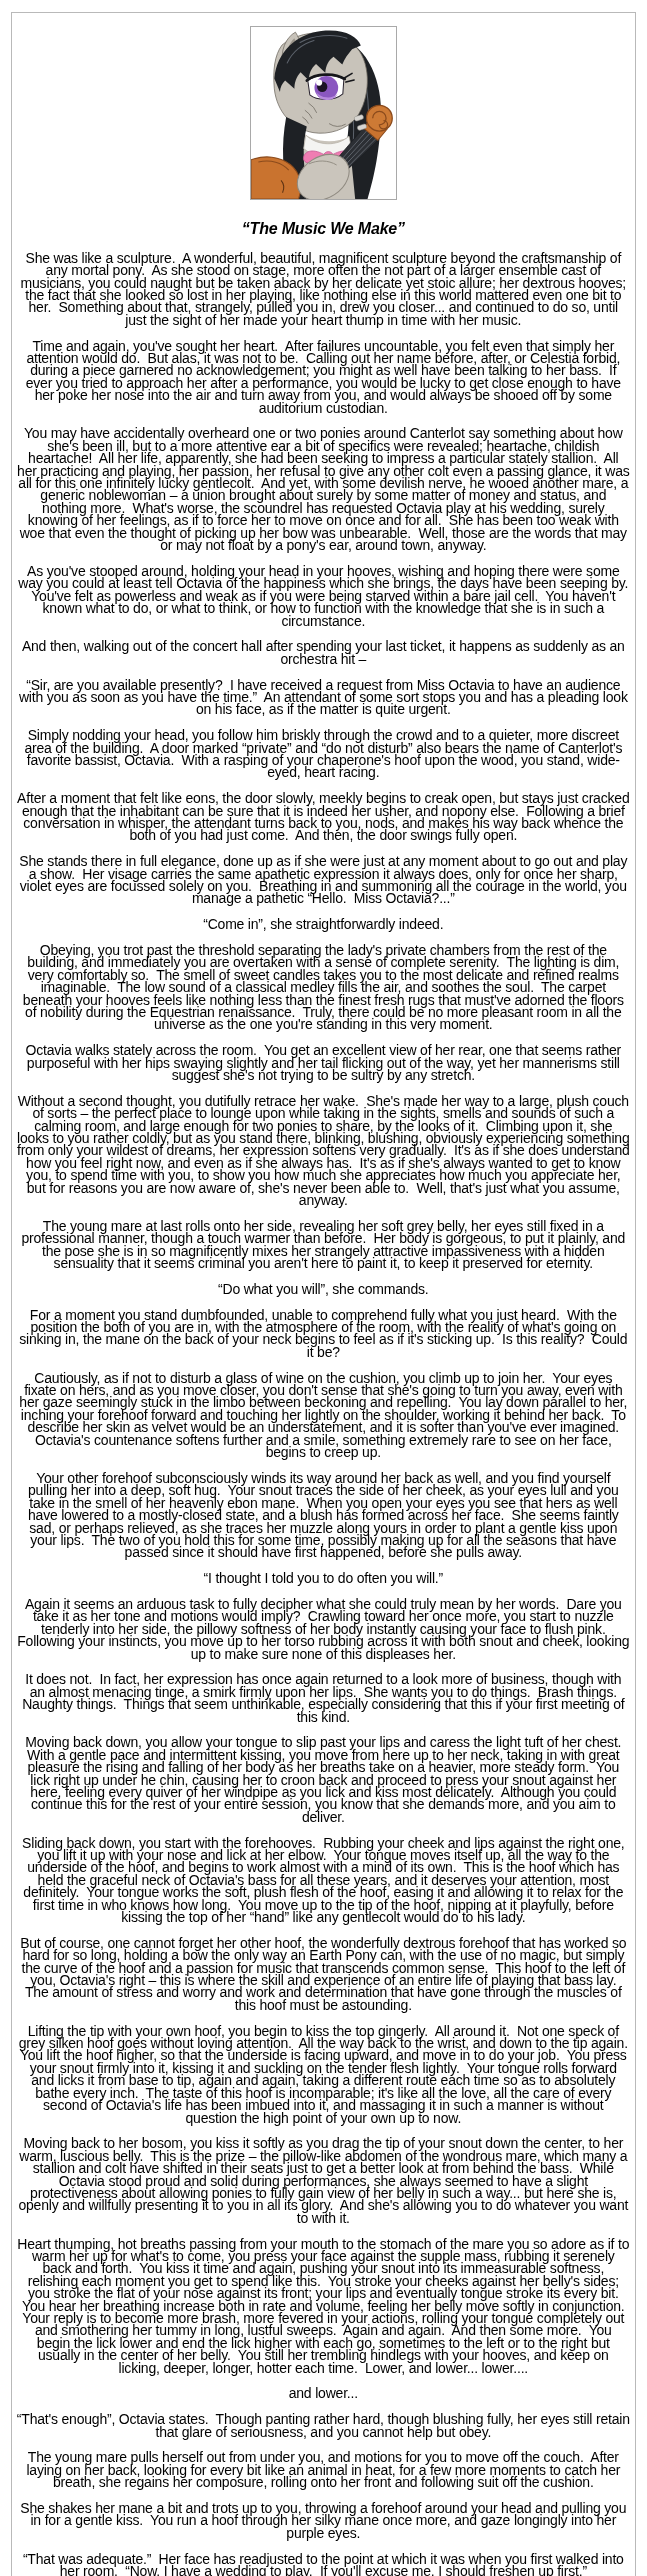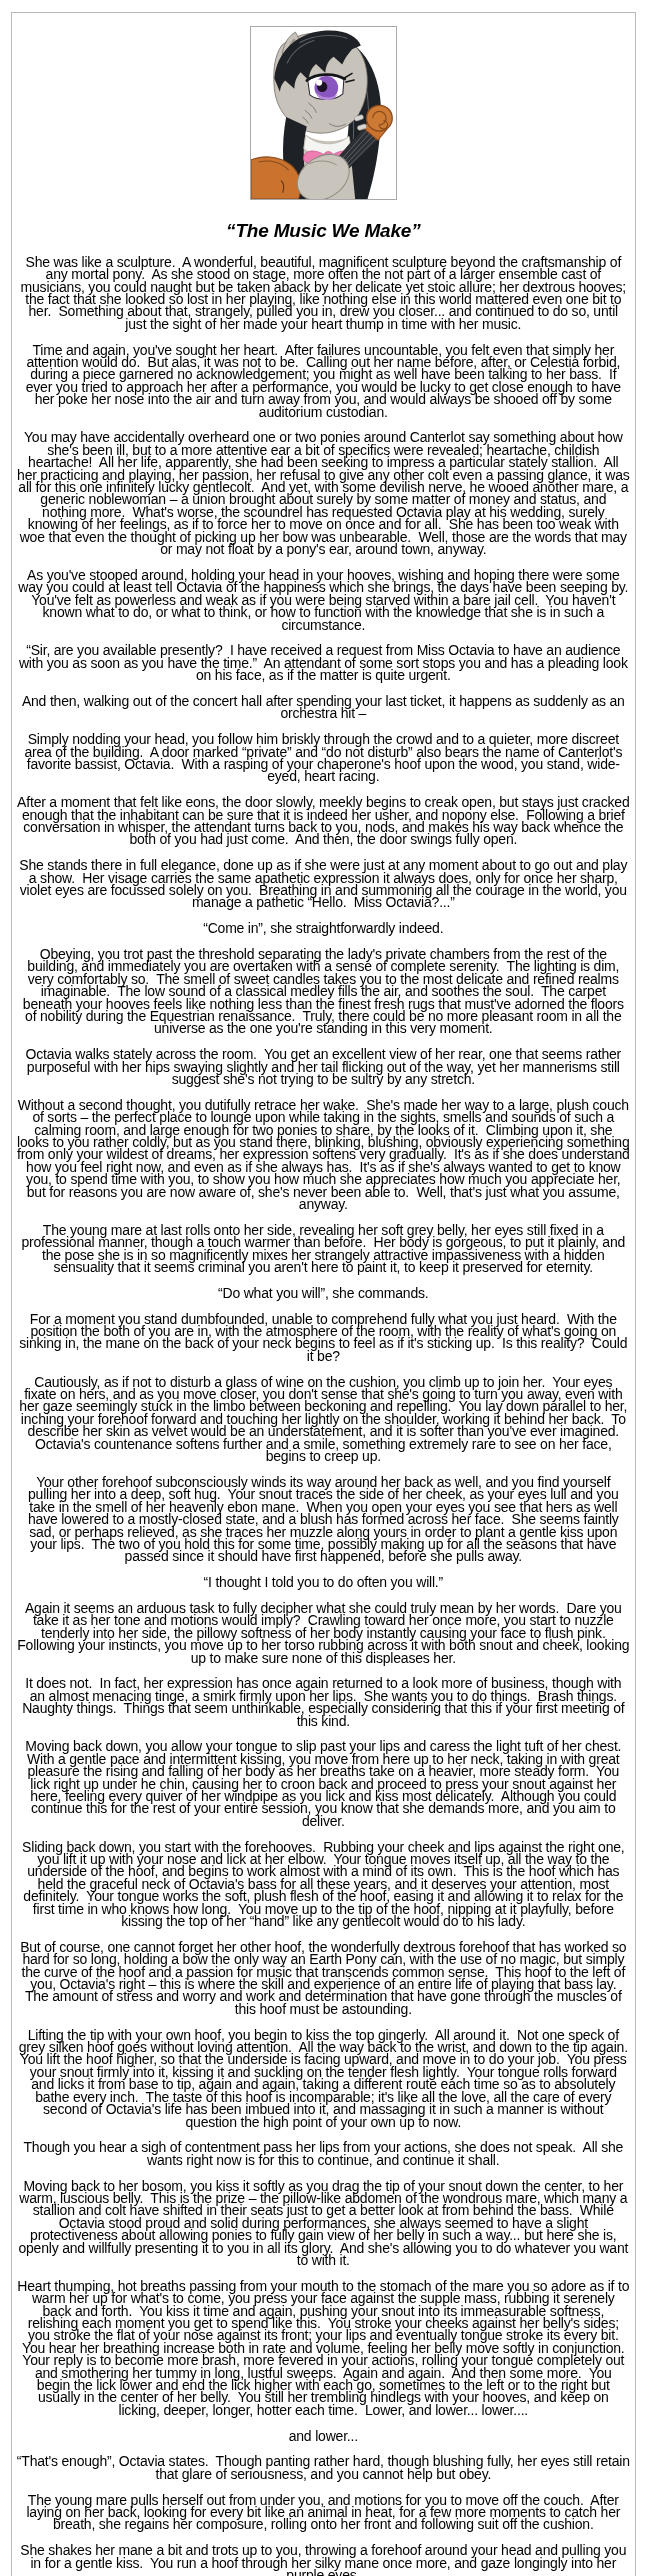--- a/index.html
+++ b/index.html
@@ -12,21 +12,21 @@
     border:1px solid #b9b9b9; box-sizing:border-box; background:#fff;
     overflow:hidden;
   }
   .artwork-frame {
     width:145px; height:172px; margin:12.4px auto 0 auto;
     border:0.5px solid #a9a9a9; background:#fff; overflow:hidden;
   }
   .artwork-frame svg { display:block; }
   .story-title {
     margin:20.6px 0 0 0; text-align:center;
-    font-size:19px; font-weight:bold; font-style:italic; letter-spacing:-0.2px;
+    font-size:16px; font-weight:bold; font-style:italic; letter-spacing:-0.2px;
   }
   .story-body { margin:11.3px auto 0 auto; width:613px; }
   .story-paragraph {
     margin:13.4px 0; text-align:center;
     font-size:14px; line-height:12.4px; letter-spacing:-0.2px;
     white-space:pre-wrap;
   }
   
   .coat   { fill:#c8c3ba; stroke:#6f6a60; stroke-width:1.5; }
   .mane   { fill:#1e2125; }
@@ -106,42 +106,41 @@
     </svg>
   </div>
 
   <h1 class="story-title">“The Music We Make”</h1>
 
   <div class="story-body">
       <p class="story-paragraph">She was like a sculpture.  A wonderful, beautiful, magnificent sculpture beyond the craftsmanship of any mortal pony.  As she stood on stage, more often the not part of a larger ensemble cast of musicians, you could naught but be taken aback by her delicate yet stoic allure; her dextrous hooves; the fact that she looked so lost in her playing, like nothing else in this world mattered even one bit to her.  Something about that, strangely, pulled you in, drew you closer... and continued to do so, until just the sight of her made your heart thump in time with her music.</p>
       <p class="story-paragraph">Time and again, you've sought her heart.  After failures uncountable, you felt even that simply her attention would do.  But alas, it was not to be.  Calling out her name before, after, or Celestia forbid, during a piece garnered no acknowledgement; you might as well have been talking to her bass.  If ever you tried to approach her after a performance, you would be lucky to get close enough to have her poke her nose into the air and turn away from you, and would always be shooed off by some auditorium custodian.</p>
       <p class="story-paragraph">You may have accidentally overheard one or two ponies around Canterlot say something about how she's been ill, but to a more attentive ear a bit of specifics were revealed; heartache, childish heartache!  All her life, apparently, she had been seeking to impress a particular stately stallion.  All her practicing and playing, her passion, her refusal to give any other colt even a passing glance, it was all for this one infinitely lucky gentlecolt.  And yet, with some devilish nerve, he wooed another mare, a generic noblewoman – a union brought about surely by some matter of money and status, and nothing more.  What's worse, the scoundrel has requested Octavia play at his wedding, surely knowing of her feelings, as if to force her to move on once and for all.  She has been too weak with woe that even the thought of picking up her bow was unbearable.  Well, those are the words that may or may not float by a pony's ear, around town, anyway.</p>
       <p class="story-paragraph">As you've stooped around, holding your head in your hooves, wishing and hoping there were some way you could at least tell Octavia of the happiness which she brings, the days have been seeping by.  You've felt as powerless and weak as if you were being starved within a bare jail cell.  You haven't known what to do, or what to think, or how to function with the knowledge that she is in such a circumstance.</p>
+      <p class="story-paragraph">And then, walking out of the concert hall after spending your last ticket, it happens as suddenly as an orchestra hit –</p>
       <p class="story-paragraph">“Sir, are you available presently?  I have received a request from Miss Octavia to have an audience with you as soon as you have the time.”  An attendant of some sort stops you and has a pleading look on his face, as if the matter is quite urgent.</p>
-      <p class="story-paragraph">And then, walking out of the concert hall after spending your last ticket, it happens as suddenly as an orchestra hit –</p>
       <p class="story-paragraph">Simply nodding your head, you follow him briskly through the crowd and to a quieter, more discreet area of the building.  A door marked “private” and “do not disturb” also bears the name of Canterlot's favorite bassist, Octavia.  With a rasping of your chaperone's hoof upon the wood, you stand, wide-eyed, heart racing.</p>
       <p class="story-paragraph">After a moment that felt like eons, the door slowly, meekly begins to creak open, but stays just cracked enough that the inhabitant can be sure that it is indeed her usher, and nopony else.  Following a brief conversation in whisper, the attendant turns back to you, nods, and makes his way back whence the both of you had just come.  And then, the door swings fully open.</p>
       <p class="story-paragraph">She stands there in full elegance, done up as if she were just at any moment about to go out and play a show.  Her visage carries the same apathetic expression it always does, only for once her sharp, violet eyes are focussed solely on you.  Breathing in and summoning all the courage in the world, you manage a pathetic “Hello.  Miss Octavia?...”</p>
       <p class="story-paragraph">“Come in”, she straightforwardly indeed.</p>
       <p class="story-paragraph">Obeying, you trot past the threshold separating the lady's private chambers from the rest of the building, and immediately you are overtaken with a sense of complete serenity.  The lighting is dim, very comfortably so.  The smell of sweet candles takes you to the most delicate and refined realms imaginable.  The low sound of a classical medley fills the air, and soothes the soul.  The carpet beneath your hooves feels like nothing less than the finest fresh rugs that must've adorned the floors of nobility during the Equestrian renaissance.  Truly, there could be no more pleasant room in all the universe as the one you're standing in this very moment.</p>
       <p class="story-paragraph">Octavia walks stately across the room.  You get an excellent view of her rear, one that seems rather purposeful with her hips swaying slightly and her tail flicking out of the way, yet her mannerisms still suggest she's not trying to be sultry by any stretch.</p>
       <p class="story-paragraph">Without a second thought, you dutifully retrace her wake.  She's made her way to a large, plush couch of sorts – the perfect place to lounge upon while taking in the sights, smells and sounds of such a calming room, and large enough for two ponies to share, by the looks of it.  Climbing upon it, she looks to you rather coldly, but as you stand there, blinking, blushing, obviously experiencing something from only your wildest of dreams, her expression softens very gradually.  It's as if she does understand how you feel right now, and even as if she always has.  It's as if she's always wanted to get to know you, to spend time with you, to show you how much she appreciates how much you appreciate her, but for reasons you are now aware of, she's never been able to.  Well, that's just what you assume, anyway.</p>
       <p class="story-paragraph">The young mare at last rolls onto her side, revealing her soft grey belly, her eyes still fixed in a professional manner, though a touch warmer than before.  Her body is gorgeous, to put it plainly, and the pose she is in so magnificently mixes her strangely attractive impassiveness with a hidden sensuality that it seems criminal you aren't here to paint it, to keep it preserved for eternity.</p>
       <p class="story-paragraph">“Do what you will”, she commands.</p>
       <p class="story-paragraph">For a moment you stand dumbfounded, unable to comprehend fully what you just heard.  With the position the both of you are in, with the atmosphere of the room, with the reality of what's going on sinking in, the mane on the back of your neck begins to feel as if it's sticking up.  Is this reality?  Could it be?</p>
       <p class="story-paragraph">Cautiously, as if not to disturb a glass of wine on the cushion, you climb up to join her.  Your eyes fixate on hers, and as you move closer, you don't sense that she's going to turn you away, even with her gaze seemingly stuck in the limbo between beckoning and repelling.  You lay down parallel to her, inching your forehoof forward and touching her lightly on the shoulder, working it behind her back.  To describe her skin as velvet would be an understatement, and it is softer than you've ever imagined.  Octavia's countenance softens further and a smile, something extremely rare to see on her face, begins to creep up.</p>
       <p class="story-paragraph">Your other forehoof subconsciously winds its way around her back as well, and you find yourself pulling her into a deep, soft hug.  Your snout traces the side of her cheek, as your eyes lull and you take in the smell of her heavenly ebon mane.  When you open your eyes you see that hers as well have lowered to a mostly-closed state, and a blush has formed across her face.  She seems faintly sad, or perhaps relieved, as she traces her muzzle along yours in order to plant a gentle kiss upon your lips.  The two of you hold this for some time, possibly making up for all the seasons that have passed since it should have first happened, before she pulls away.</p>
       <p class="story-paragraph">“I thought I told you to do often you will.”</p>
       <p class="story-paragraph">Again it seems an arduous task to fully decipher what she could truly mean by her words.  Dare you take it as her tone and motions would imply?  Crawling toward her once more, you start to nuzzle tenderly into her side, the pillowy softness of her body instantly causing your face to flush pink.  Following your instincts, you move up to her torso rubbing across it with both snout and cheek, looking up to make sure none of this displeases her.</p>
       <p class="story-paragraph">It does not.  In fact, her expression has once again returned to a look more of business, though with an almost menacing tinge, a smirk firmly upon her lips.  She wants you to do things.  Brash things.  Naughty things.  Things that seem unthinkable, especially considering that this if your first meeting of this kind.</p>
       <p class="story-paragraph">Moving back down, you allow your tongue to slip past your lips and caress the light tuft of her chest.  With a gentle pace and intermittent kissing, you move from here up to her neck, taking in with great pleasure the rising and falling of her body as her breaths take on a heavier, more steady form.  You lick right up under he chin, causing her to croon back and proceed to press your snout against her here, feeling every quiver of her windpipe as you lick and kiss most delicately.  Although you could continue this for the rest of your entire session, you know that she demands more, and you aim to deliver.</p>
       <p class="story-paragraph">Sliding back down, you start with the forehooves.  Rubbing your cheek and lips against the right one, you lift it up with your nose and lick at her elbow.  Your tongue moves itself up, all the way to the underside of the hoof, and begins to work almost with a mind of its own.  This is the hoof which has held the graceful neck of Octavia's bass for all these years, and it deserves your attention, most definitely.  Your tongue works the soft, plush flesh of the hoof, easing it and allowing it to relax for the first time in who knows how long.  You move up to the tip of the hoof, nipping at it playfully, before kissing the top of her “hand” like any gentlecolt would do to his lady.</p>
       <p class="story-paragraph">But of course, one cannot forget her other hoof, the wonderfully dextrous forehoof that has worked so hard for so long, holding a bow the only way an Earth Pony can, with the use of no magic, but simply the curve of the hoof and a passion for music that transcends common sense.  This hoof to the left of you, Octavia's right – this is where the skill and experience of an entire life of playing that bass lay.  The amount of stress and worry and work and determination that have gone through the muscles of this hoof must be astounding.</p>
       <p class="story-paragraph">Lifting the tip with your own hoof, you begin to kiss the top gingerly.  All around it.  Not one speck of grey silken hoof goes without loving attention.  All the way back to the wrist, and down to the tip again.  You lift the hoof higher, so that the underside is facing upward, and move in to do your job.  You press your snout firmly into it, kissing it and suckling on the tender flesh lightly.  Your tongue rolls forward and licks it from base to tip, again and again, taking a different route each time so as to absolutely bathe every inch.  The taste of this hoof is incomparable; it's like all the love, all the care of every second of Octavia's life has been imbued into it, and massaging it in such a manner is without question the high point of your own up to now.</p>
-      <p class="story-paragraph">Though you hear a sigh of contentment pass her lips from your actions, she does not speak.  All she wants right now is for this to continue, and continue it shall.</p>
       <p class="story-paragraph">Moving back to her bosom, you kiss it softly as you drag the tip of your snout down the center, to her warm, luscious belly.  This is the prize – the pillow-like abdomen of the wondrous mare, which many a stallion and colt have shifted in their seats just to get a better look at from behind the bass.  While Octavia stood proud and solid during performances, she always seemed to have a slight protectiveness about allowing ponies to fully gain view of her belly in such a way... but here she is, openly and willfully presenting it to you in all its glory.  And she's allowing you to do whatever you want to with it.</p>
       <p class="story-paragraph">Heart thumping, hot breaths passing from your mouth to the stomach of the mare you so adore as if to warm her up for what's to come, you press your face against the supple mass, rubbing it serenely back and forth.  You kiss it time and again, pushing your snout into its immeasurable softness, relishing each moment you get to spend like this.  You stroke your cheeks against her belly's sides; you stroke the flat of your nose against its front; your lips and eventually tongue stroke its every bit.  You hear her breathing increase both in rate and volume, feeling her belly move softly in conjunction.  Your reply is to become more brash, more fevered in your actions, rolling your tongue completely out and smothering her tummy in long, lustful sweeps.  Again and again.  And then some more.  You begin the lick lower and end the lick higher with each go, sometimes to the left or to the right but usually in the center of her belly.  You still her trembling hindlegs with your hooves, and keep on licking, deeper, longer, hotter each time.  Lower, and lower... lower....</p>
       <p class="story-paragraph">and lower...</p>
       <p class="story-paragraph">“That's enough”, Octavia states.  Though panting rather hard, though blushing fully, her eyes still retain that glare of seriousness, and you cannot help but obey.</p>
       <p class="story-paragraph">The young mare pulls herself out from under you, and motions for you to move off the couch.  After laying on her back, looking for every bit like an animal in heat, for a few more moments to catch her breath, she regains her composure, rolling onto her front and following suit off the cushion.</p>
       <p class="story-paragraph">She shakes her mane a bit and trots up to you, throwing a forehoof around your head and pulling you in for a gentle kiss.  You run a hoof through her silky mane once more, and gaze longingly into her purple eyes.</p>
       <p class="story-paragraph">“That was adequate.”  Her face has readjusted to the point at which it was when you first walked into her room.  “Now, I have a wedding to play.  If you'll excuse me, I should freshen up first.”</p>
       <p class="story-paragraph">Octavia again walks away from you, very purposefully giving you a view of her rump, this time swaying it in quite a sultry manner.  Before reaching the curtain to her shower area, she turns to say one last thing.</p>
       <p class="story-paragraph">“I would hope that you'll be here again, the same time tomorrow.”</p>
     </div>

